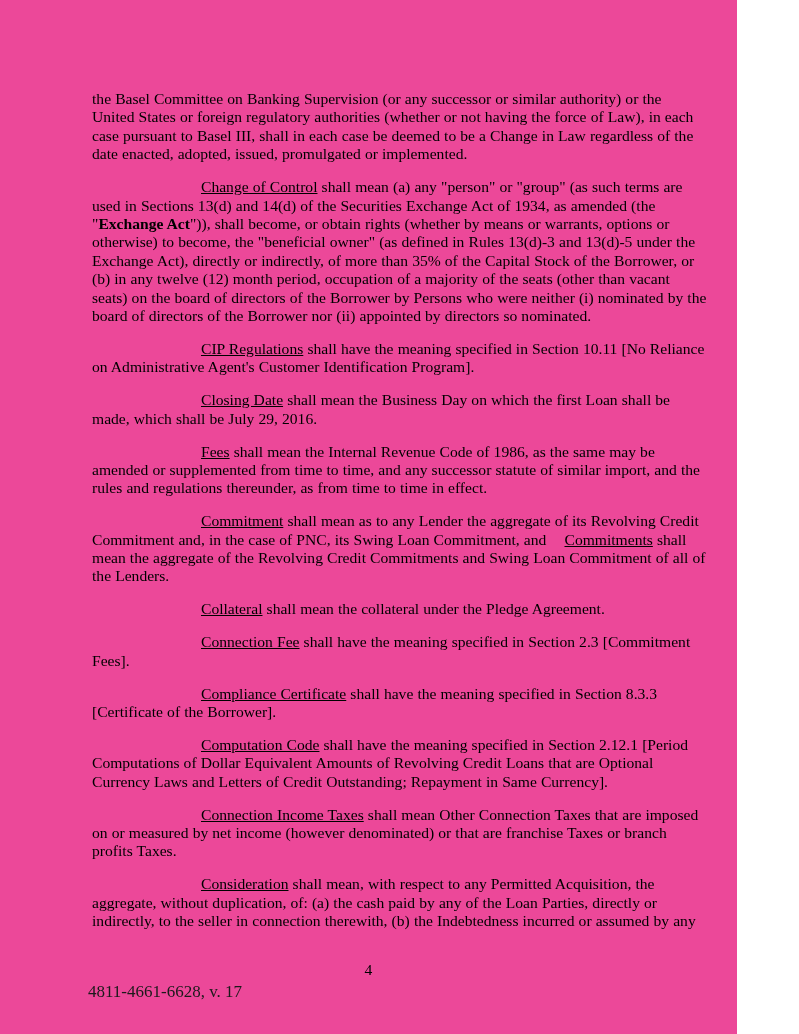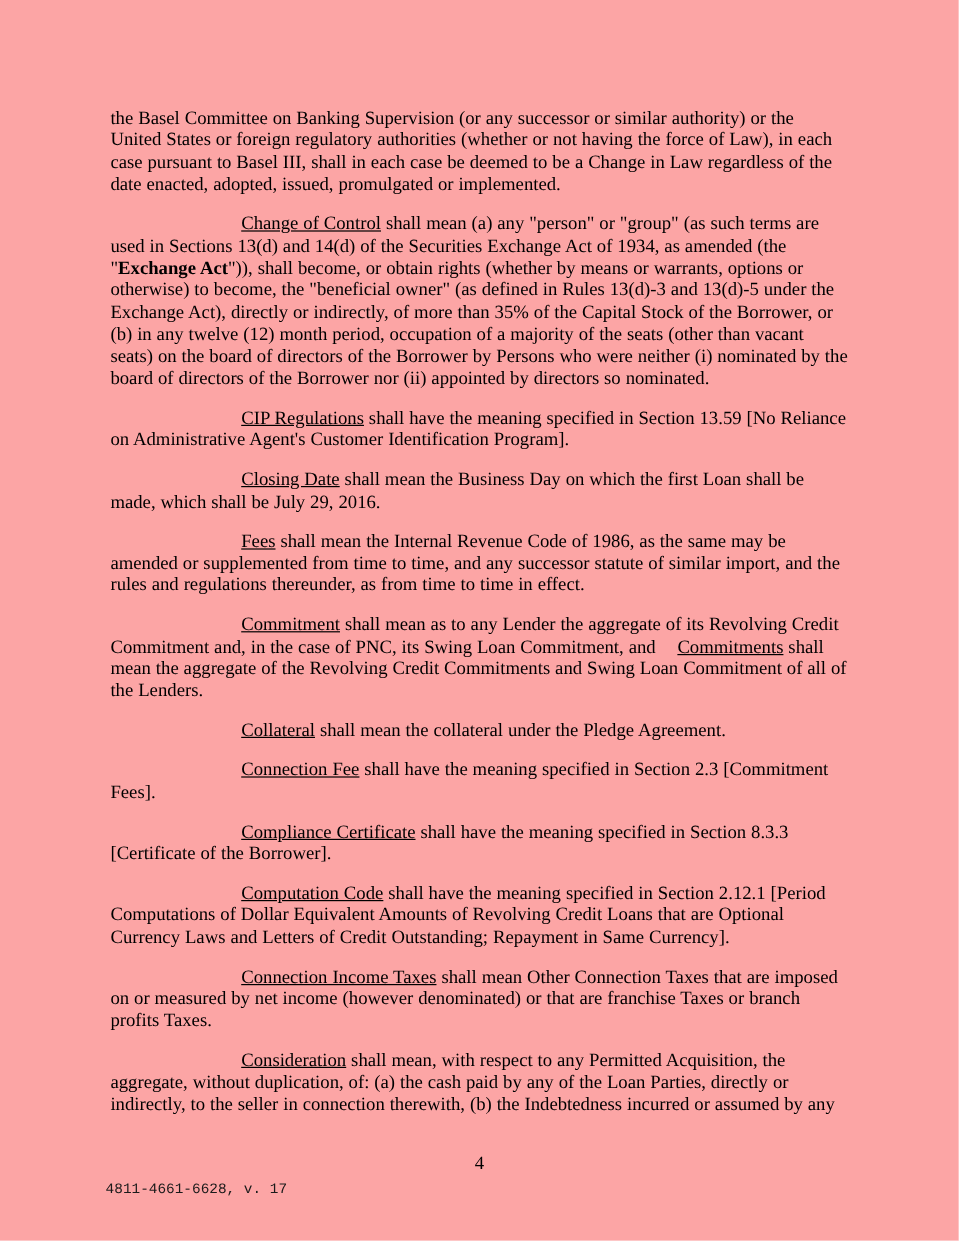--- a/index.html
+++ b/index.html
@@ -3,23 +3,23 @@
 <meta charset="utf-8">
 <style>
   * { box-sizing: border-box; }
   html, body {
     margin: 0;
     padding: 0;
     background: #ffffff;
   }
   .page {
     position: relative;
-    width: 799px;
+    width: 737px;
     height: 1034px;
-    background: #fca5a5;
+    background: #ec4899;
     color: #000000;
     font-family: "Liberation Serif", serif;
     overflow: hidden;
   }
   .content {
     position: absolute;
     left: 92px;
     top: 90px;
     width: 615px;
   }
@@ -46,34 +46,34 @@
     left: 0;
     width: 100%;
     text-align: center;
     font-size: 15.6px;
     line-height: 18.4px;
   }
   .footer-left {
     position: absolute;
     top: 985px;
     left: 88px;
-    font-family: Liberation Mono, monospace;
-    font-size: 12px;
+    font-family: Liberation Serif, serif;
+    font-size: 17px;
     line-height: 13px;
     color: #1a1a1a;
   }
 </style>
 </head>
 <body>
 
 <div class="page">
   <div class="content">
       <p class="para"><span>the Basel Committee on Banking Supervision (or any successor or similar authority) or the United States or foreign regulatory authorities (whether or not having the force of Law), in each case pursuant to Basel III, shall in each case be deemed to be a Change in Law regardless of the date enacted, adopted, issued, promulgated or implemented.</span></p>
       <p class="para indent"><span class="defined-term">Change of Control</span><span> shall mean (a) any "person" or "group" (as such terms are used in Sections 13(d) and 14(d) of the Securities Exchange Act of 1934, as amended (the "</span><span class="run-bold">Exchange Act</span><span>")), shall become, or obtain rights (whether by means or warrants, options or otherwise) to become, the "beneficial owner" (as defined in Rules 13(d)-3 and 13(d)-5 under the Exchange Act), directly or indirectly, of more than 35% of the Capital Stock of the Borrower, or (b) in any twelve (12) month period, occupation of a majority of the seats (other than vacant seats) on the board of directors of the Borrower by Persons who were neither (i) nominated by the board of directors of the Borrower nor (ii) appointed by directors so nominated.</span></p>
-      <p class="para indent"><span class="defined-term">CIP Regulations</span><span> shall have the meaning specified in Section 13.59 [No Reliance on Administrative Agent's Customer Identification Program].</span></p>
+      <p class="para indent"><span class="defined-term">CIP Regulations</span><span> shall have the meaning specified in Section 10.11 [No Reliance on Administrative Agent's Customer Identification Program].</span></p>
       <p class="para indent"><span class="defined-term">Closing Date</span><span> shall mean the Business Day on which the first Loan shall be made, which shall be July 29, 2016.</span></p>
       <p class="para indent"><span class="defined-term">Fees</span><span> shall mean the Internal Revenue Code of 1986, as the same may be amended or supplemented from time to time, and any successor statute of similar import, and the rules and regulations thereunder, as from time to time in effect.</span></p>
       <p class="para indent"><span class="defined-term">Commitment</span><span> shall mean as to any Lender the aggregate of its Revolving Credit Commitment and, in the case of PNC, its Swing Loan Commitment, and </span><span class="defined-term">Commitments</span><span> shall mean the aggregate of the Revolving Credit Commitments and Swing Loan Commitment of all of the Lenders.</span></p>
       <p class="para indent"><span class="defined-term">Collateral</span><span> shall mean the collateral under the Pledge Agreement.</span></p>
       <p class="para indent"><span class="defined-term">Connection Fee</span><span> shall have the meaning specified in Section 2.3 [Commitment Fees].</span></p>
       <p class="para indent"><span class="defined-term">Compliance Certificate</span><span> shall have the meaning specified in Section 8.3.3 [Certificate of the Borrower].</span></p>
       <p class="para indent"><span class="defined-term">Computation Code</span><span> shall have the meaning specified in Section 2.12.1 [Period Computations of Dollar Equivalent Amounts of Revolving Credit Loans that are Optional Currency Laws and Letters of Credit Outstanding; Repayment in Same Currency].</span></p>
       <p class="para indent"><span class="defined-term">Connection Income Taxes</span><span> shall mean Other Connection Taxes that are imposed on or measured by net income (however denominated) or that are franchise Taxes or branch profits Taxes.</span></p>
       <p class="para indent"><span class="defined-term">Consideration</span><span> shall mean, with respect to any Permitted Acquisition, the aggregate, without duplication, of: (a) the cash paid by any of the Loan Parties, directly or indirectly, to the seller in connection therewith, (b) the Indebtedness incurred or assumed by any</span></p>
     </div>

